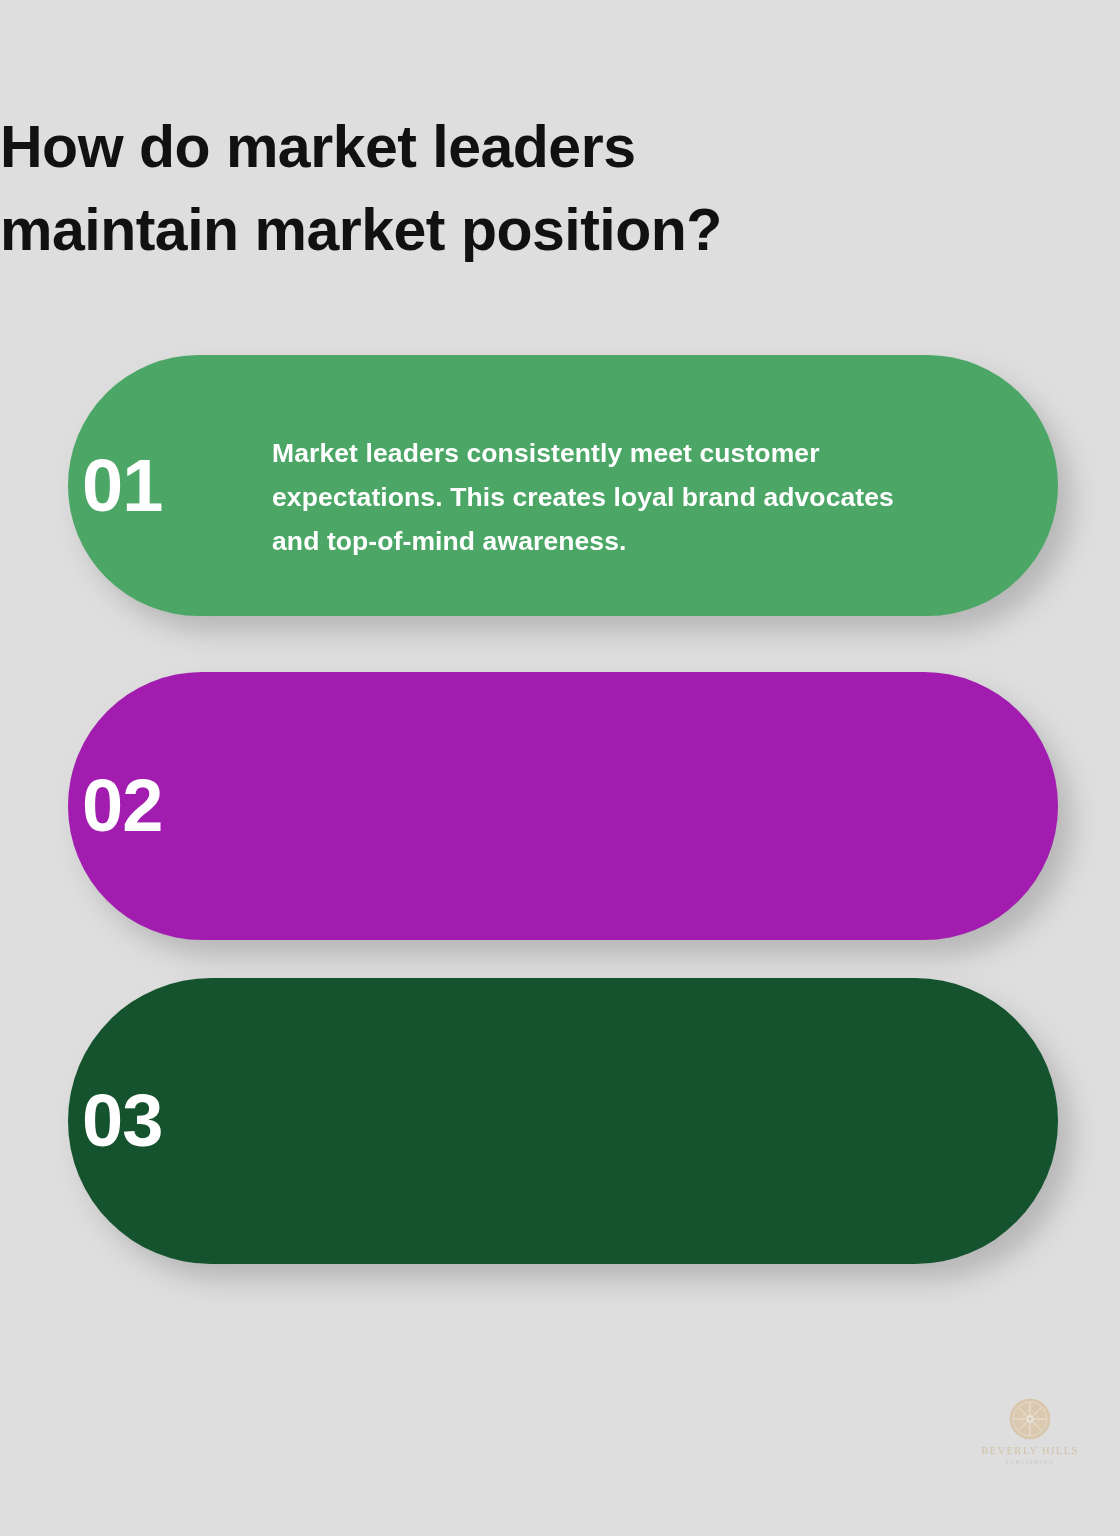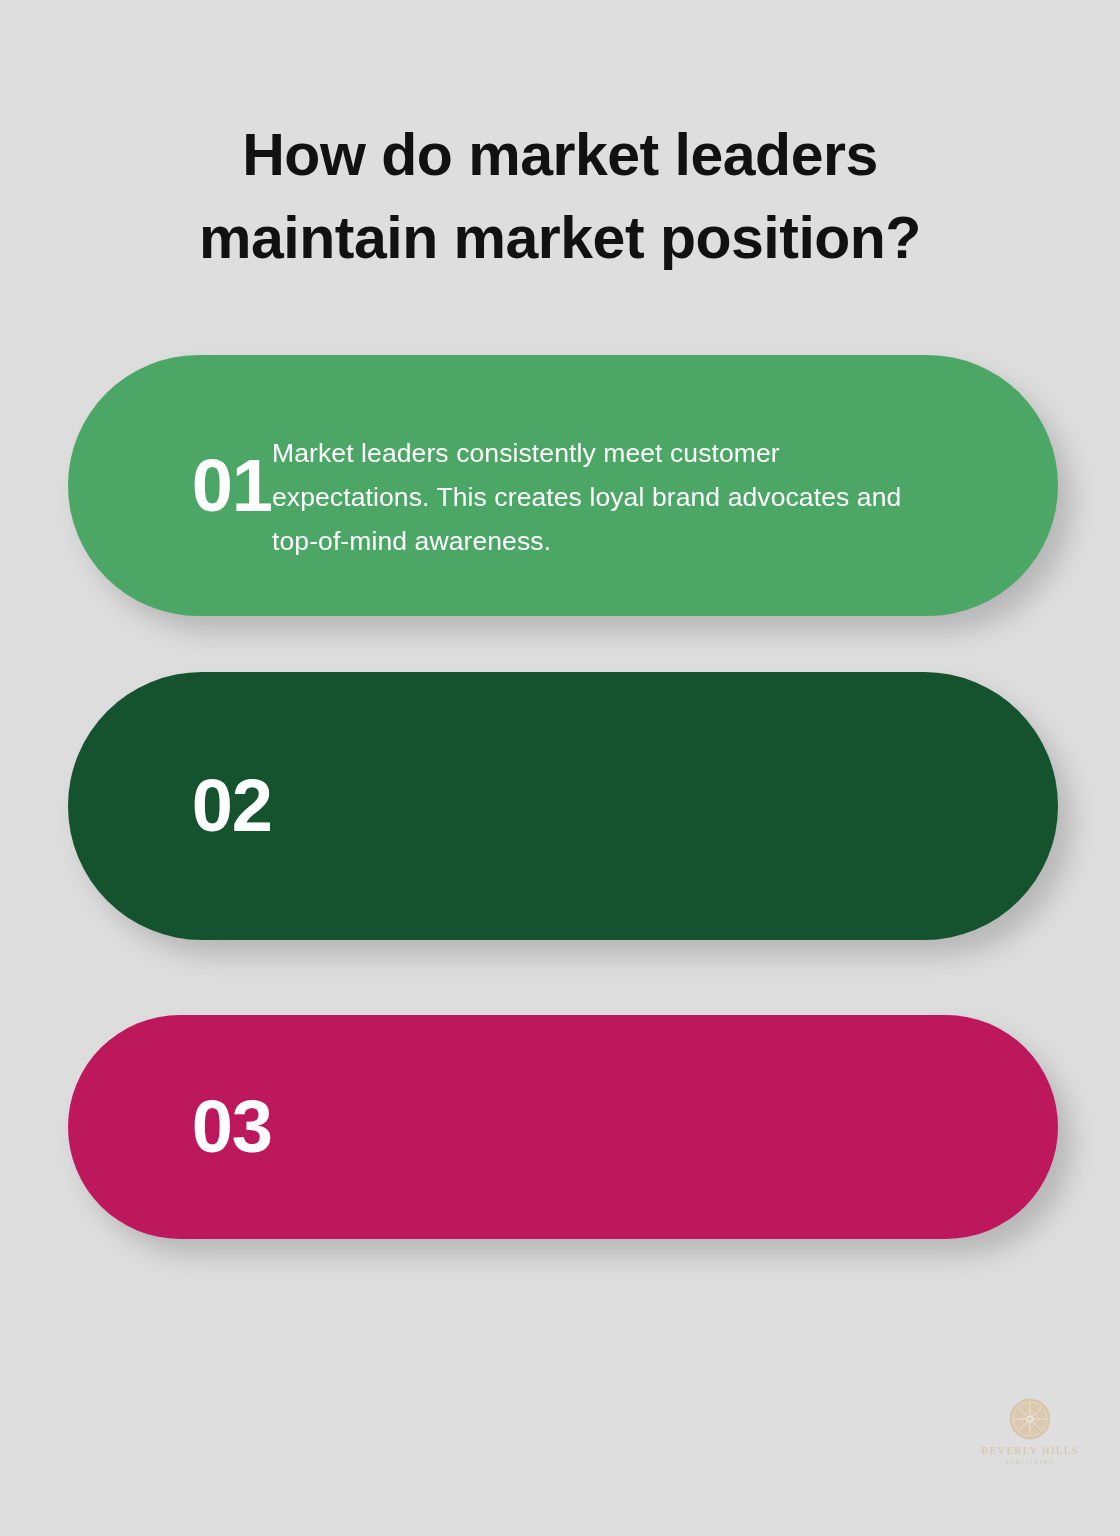--- a/index.html
+++ b/index.html
@@ -15,28 +15,26 @@
     font-family:"Liberation Sans", sans-serif;
     position:relative;
   }
 
   
   .title {
     position:absolute;
     left:0;
     top:106px;
     width:1120px;
-    text-align:center;
     font-size:59px;
     line-height:83px;
     font-weight:bold;
     color:#111111;
     letter-spacing:-0.5px;
     font-stretch:condensed;
-    margin-top:8px;
   }
   .title-line { display:block; }
 
   
   .cards {
     position:absolute;
     left:0;
     top:0;
     width:1120px;
   }
@@ -45,40 +43,40 @@
     position:absolute;
     left:68px;
     width:990px;
     display:flex;
     align-items:center;
     border-radius:999px;
     box-shadow:14px 16px 26px rgba(120,120,120,0.38);
   }
 
   .card-1 { top:355px;  height:261px; background:#4ca766; }
-  .card-2 { top:672px;  height:268px; background:#14532d; }
-  .card-3 { top:1015px; height:224px; background:#be185d; }
+  .card-2 { top:672px;  height:268px; background:#a21caf; }
+  .card-3 { top:978px; height:286px; background:#14532d; }
 
   .card-number {
     flex:0 0 204px;
-    text-align:right;
+    text-align:left;
     color:#ffffff;
     font-size:74px;
     font-weight:bold;
     line-height:1;
     letter-spacing:-1px;
     padding-left:14px;
   }
 
   .card-text {
     flex:1 1 auto;
     color:#ffffff;
     font-size:26.5px;
     line-height:44px;
-    font-weight:400;
+    font-weight:700;
     padding-right:120px;
     font-stretch:condensed;
     letter-spacing:0.1px;
     margin-top:22px;
   }
 
   
   .logo {
     position:absolute;
     left:965px;

